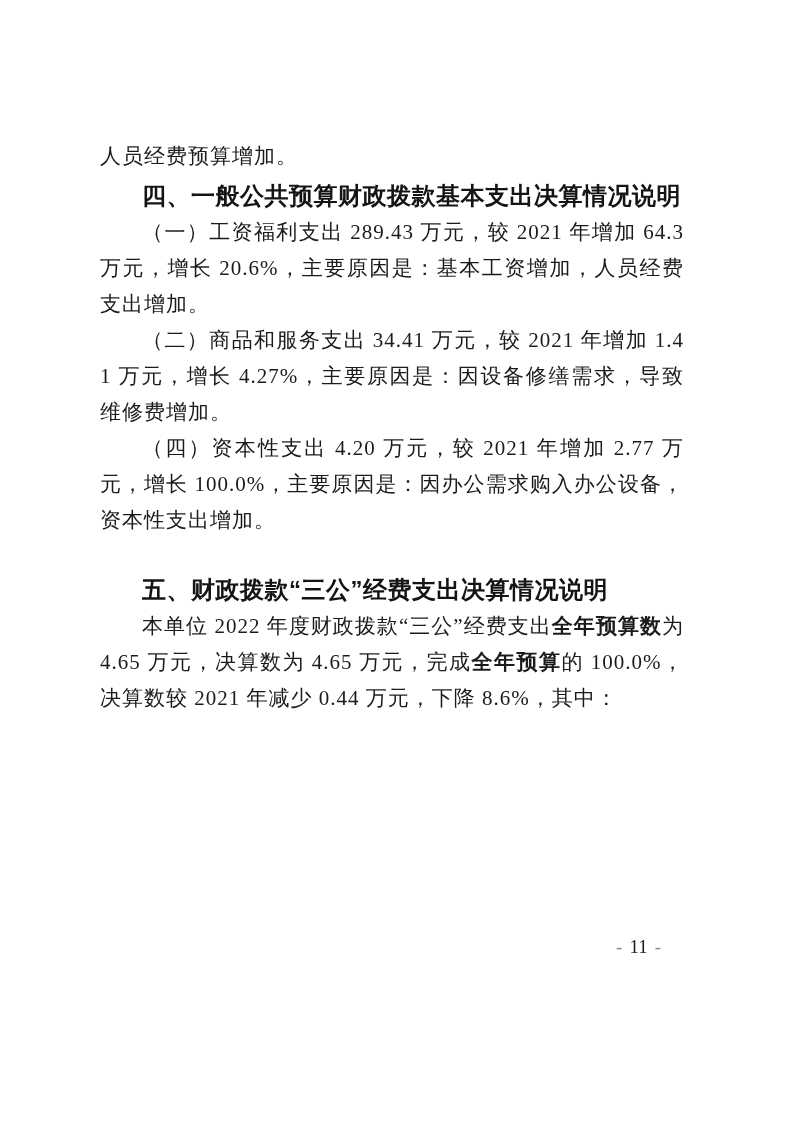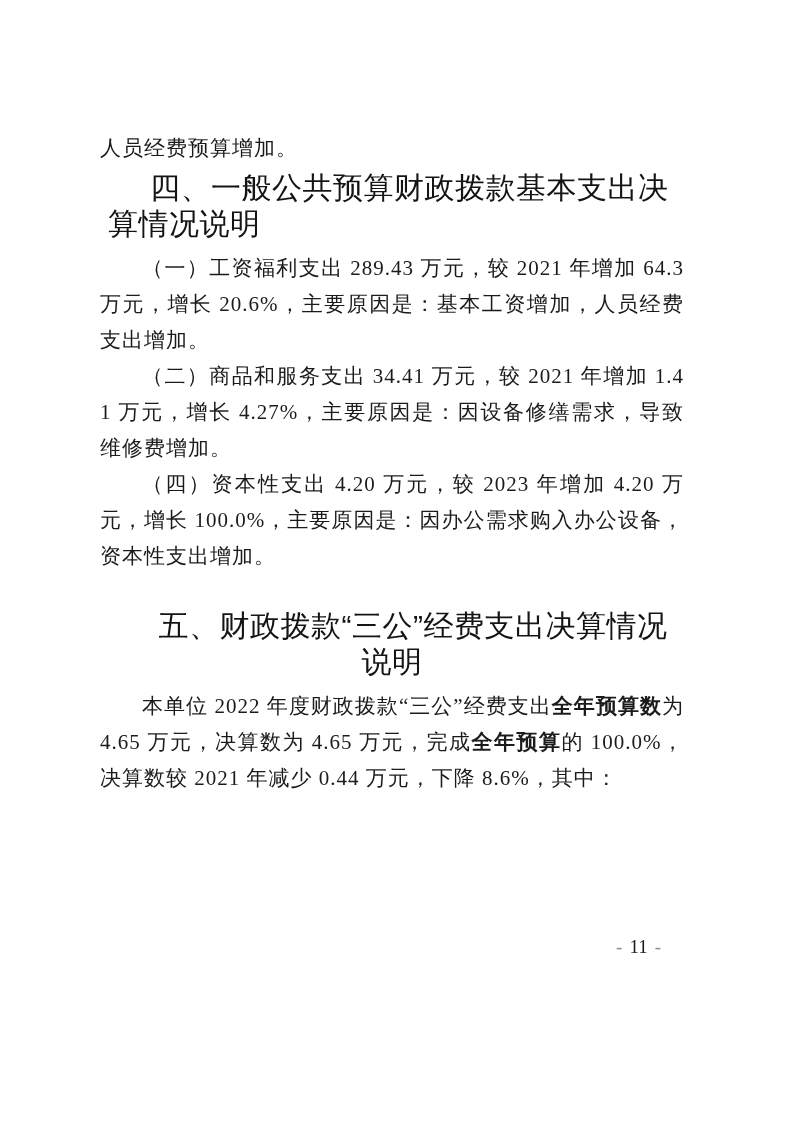--- a/index.html
+++ b/index.html
@@ -12,47 +12,47 @@
     width: 793px;
     height: 1122px;
     background: #ffffff;
     overflow: hidden;
     font-family: "Liberation Serif", "DejaVu Serif", serif;
     color: #1b1b1b;
   }
   .content {
     position: absolute;
     left: 100px;
-    top: 130px;
+    top: 138px;
     width: 584px;
   }
   .body-par {
     margin: 0;
     font-size: 21px;
     line-height: 36px;
     text-align: justify;
     text-justify: inter-character;
     letter-spacing: 1px;
     word-break: break-all;
   }
   .indent {
     text-indent: 42px;
   }
   .heading {
-    margin: 8px;
+    margin: 0;
     font-family: "Liberation Sans", "DejaVu Sans", sans-serif;
-    font-weight: 400;
-    font-size: 30px;
+    font-weight: 700;
+    font-size: 24px;
     line-height: 36px;
     text-indent: 42px;
     letter-spacing: 0.5px;
     color: #141414;
   }
   .heading.s4 { margin-top: 4px; }
-  .heading.s5 { margin-top: 34px; text-align: center; }
+  .heading.s5 { margin-top: 34px; }
   .b { font-weight: 700; }
   .footer {
     position: absolute;
     right: 125px;
     top: 936px;
     font-size: 19px;
     line-height: 22px;
     letter-spacing: 0;
     white-space: nowrap;
   }
@@ -70,21 +70,21 @@
 <div class="page">
   <div class="content">
 
     <p class="body-par">人员经费预算增加。</p>
 
     <h2 class="heading s4">四、一般公共预算财政拨款基本支出决算情况说明</h2>
 
 
     <p class="body-par indent">（一）工资福利支出 289.43 万元，较 2021 年增加 64.3 万元，增长 20.6%，主要原因是：基本工资增加，人员经费支出增加。</p>
     <p class="body-par indent">（二）商品和服务支出 34.41 万元，较 2021 年增加 1.41 万元，增长 4.27%，主要原因是：因设备修缮需求，导致维修费增加。</p>
-    <p class="body-par indent">（四）资本性支出 4.20 万元，较 2023 年增加 4.20 万元，增长 100.0%，主要原因是：因办公需求购入办公设备，资本性支出增加。</p>
+    <p class="body-par indent">（四）资本性支出 4.20 万元，较 2021 年增加 2.77 万元，增长 100.0%，主要原因是：因办公需求购入办公设备，资本性支出增加。</p>
 
     <h2 class="heading s5">五、财政拨款“三公”经费支出决算情况说明</h2>
 
     <p class="body-par indent"><span>本单位 2022 年度财政拨款“三公”经费支出</span><span class="b">全年预算数</span><span>为 4.65 万元，决算数为 4.65 万元，完成</span><span class="b">全年预算</span><span>的 100.0%，决算数较 2021 年减少 0.44 万元，下降 8.6%，其中：</span></p>
 
 
   </div>
 
   <div class="footer"><span class="dash">-</span><span class="num">11</span><span class="dash">-</span></div>
 </div>

